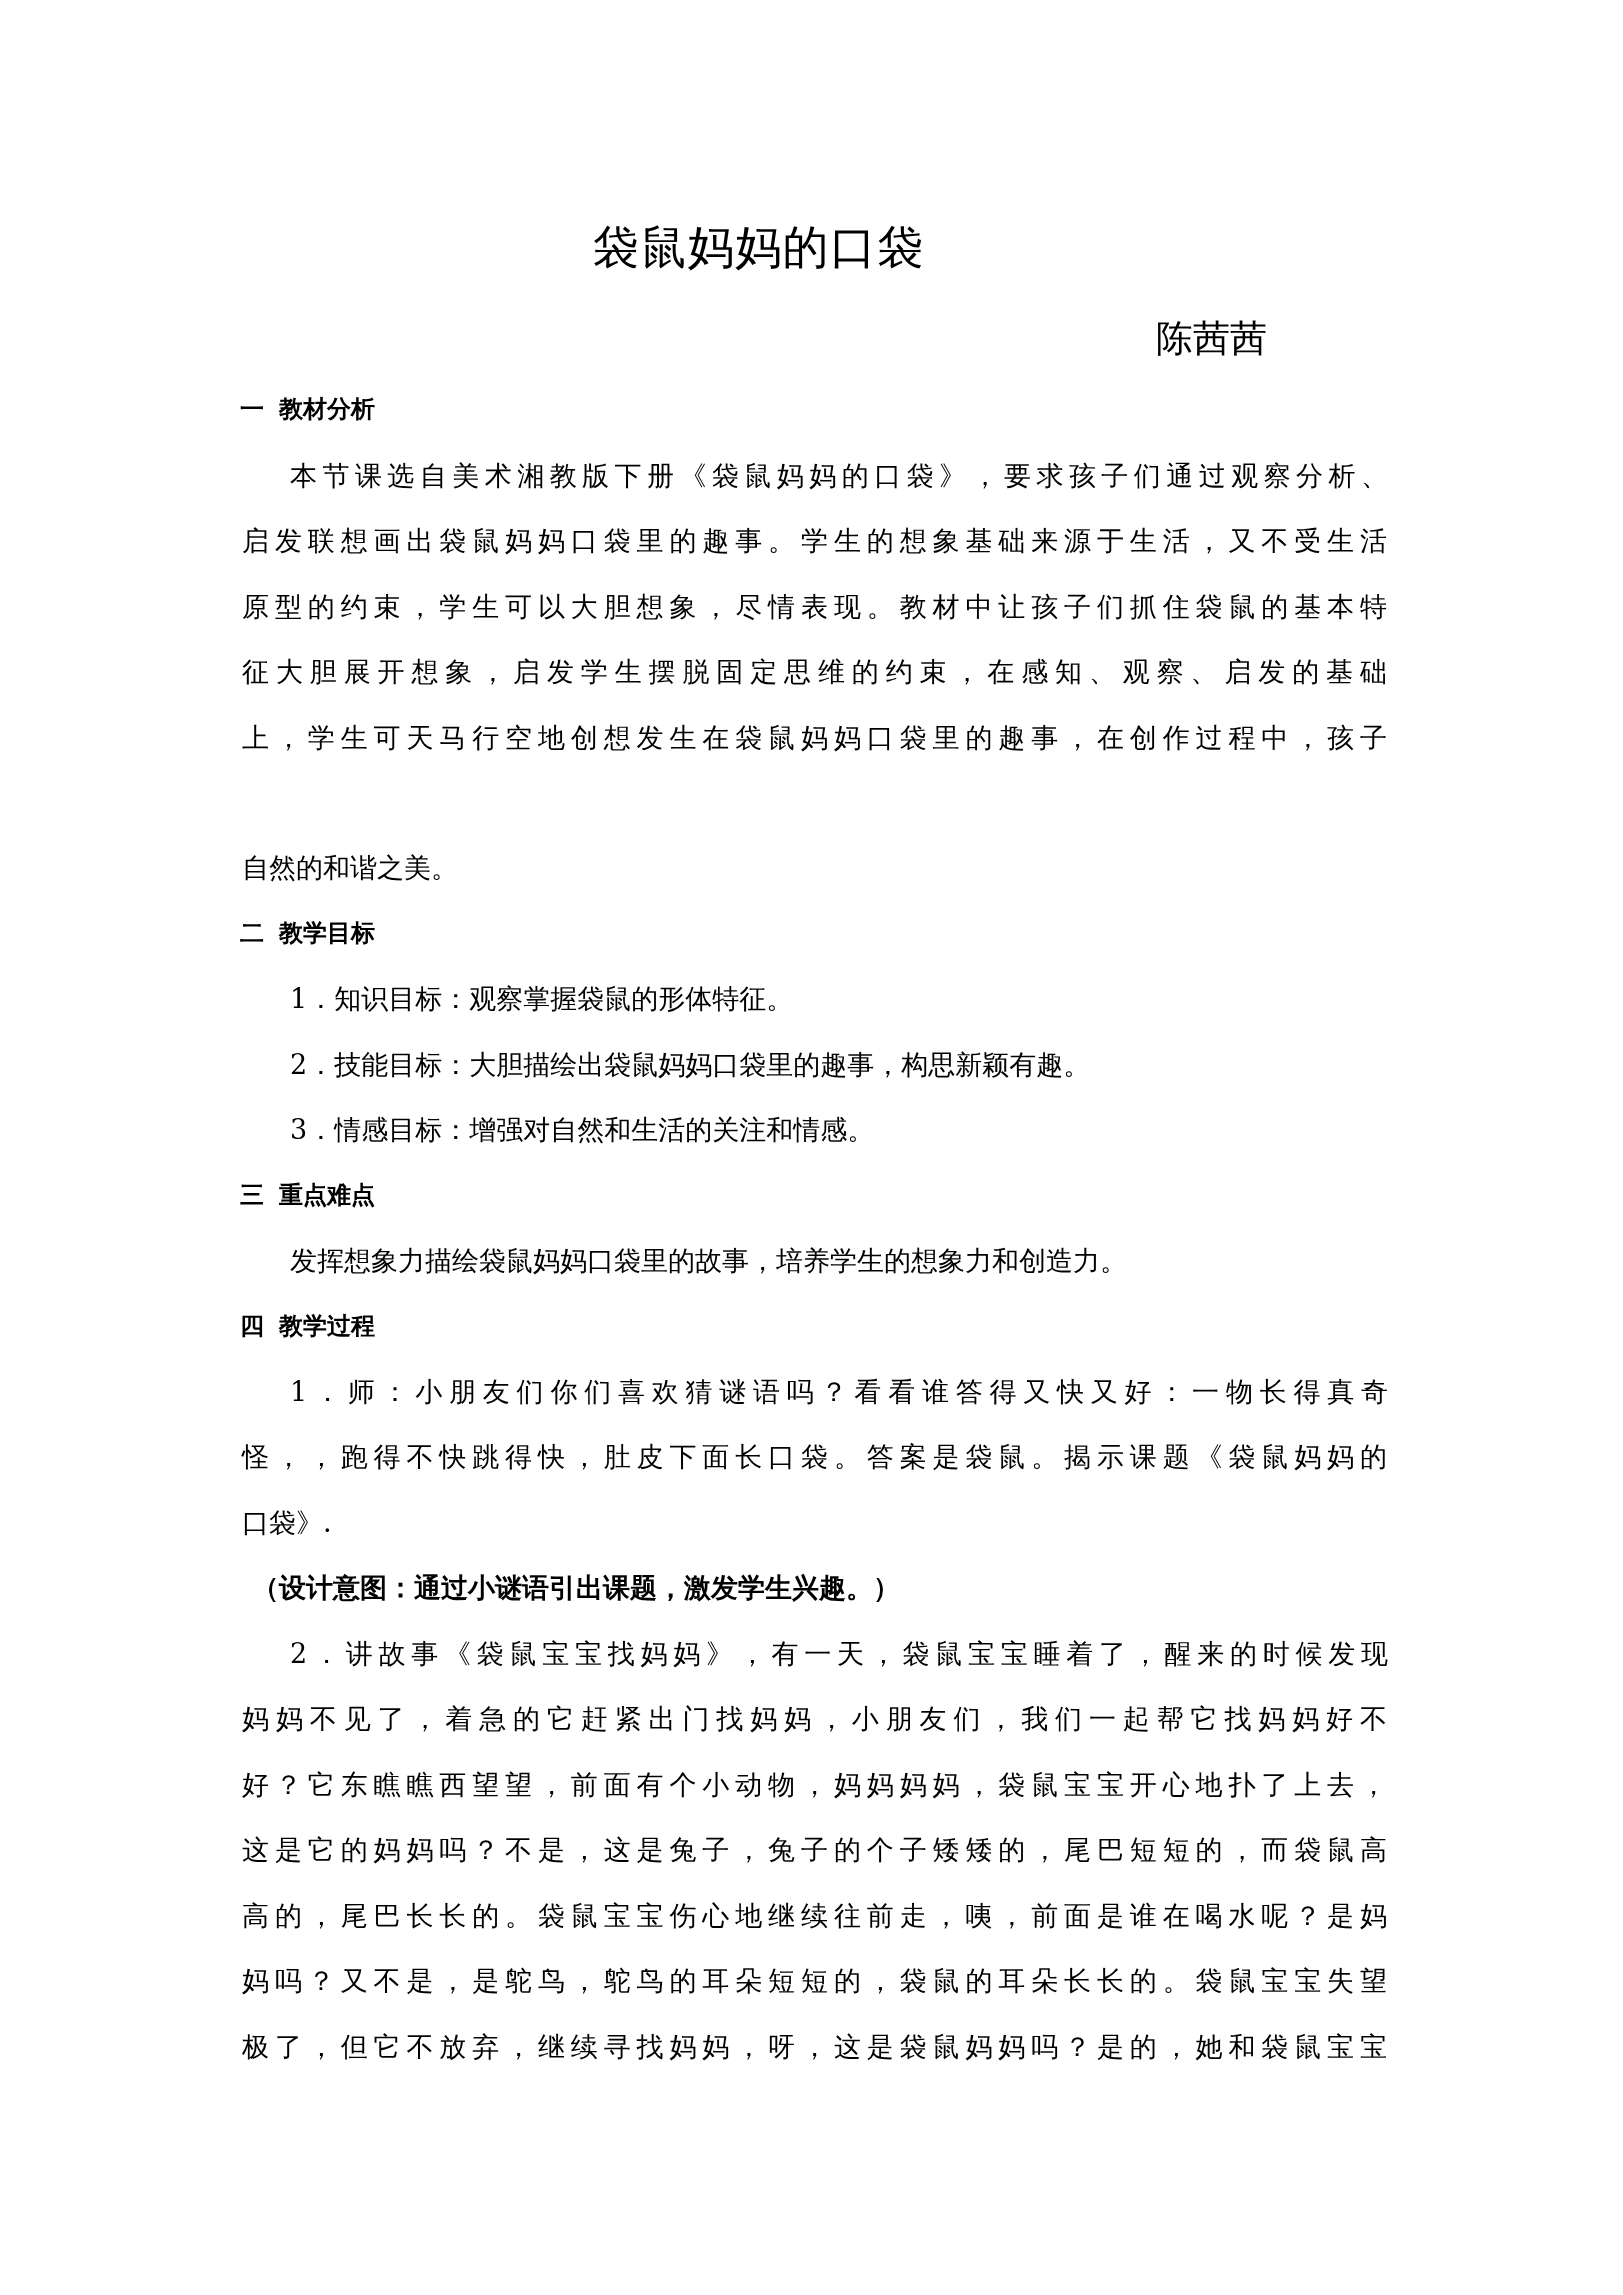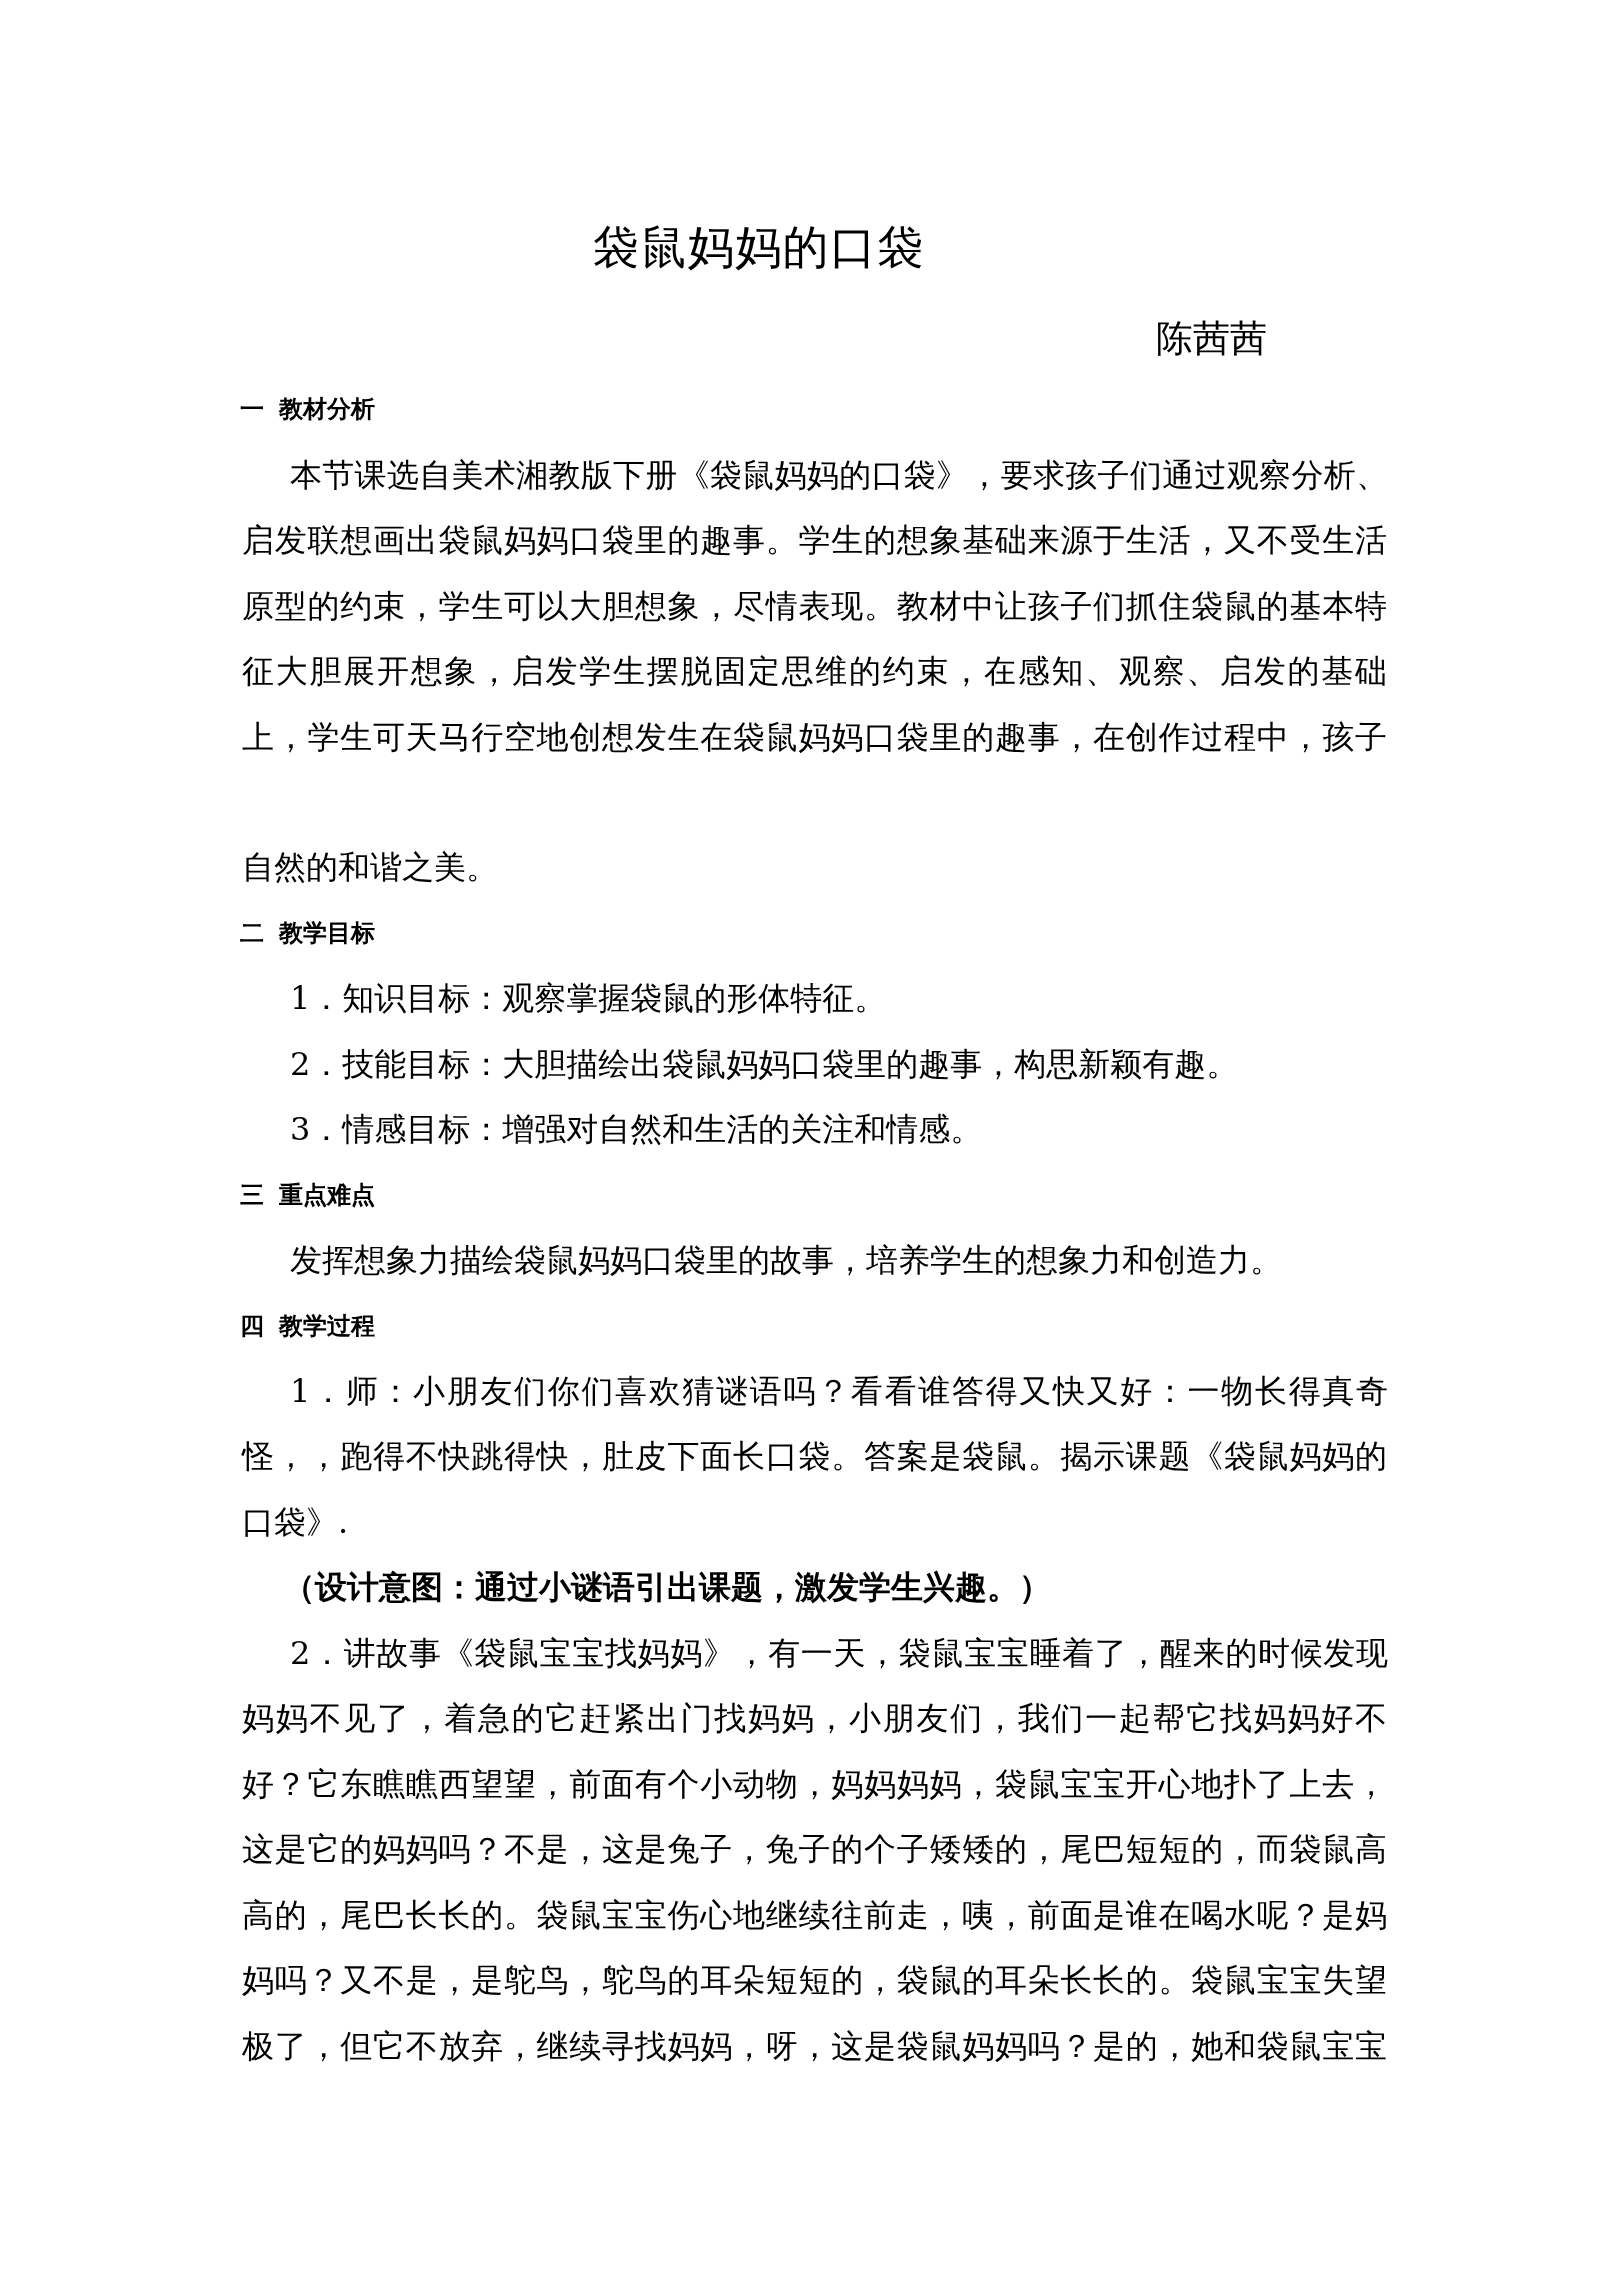--- a/index.html
+++ b/index.html
@@ -36,21 +36,21 @@
       left: 1156px;
       top: 315px;
       font-size: 37px;
       line-height: 48px;
       white-space: nowrap;
     }
     .line {
       position: absolute;
       left: 242px;
       width: 1145px;
-      font-size: 32px;
+      font-size: 27px;
       line-height: 41px;
       white-space: nowrap;
       overflow: visible;
       text-align: justify;
       text-align-last: justify;
     }
     .line.last {
       text-align-last: left;
     }
     .line.indent {
@@ -63,21 +63,20 @@
       font-family: "DejaVu Sans", "Liberation Sans", sans-serif;
       font-weight: bold;
       font-size: 24px;
       line-height: 41px;
       white-space: nowrap;
     }
     .heading .num { margin-right: 15px; }
     .bold {
       font-family: "DejaVu Sans", "Liberation Sans", sans-serif;
       font-weight: bold;
-      margin-left: 31px;
     }
   </style>
 </head>
 <body>
 
 <div class="page">
 
   <div class="title">袋鼠妈妈的口袋</div>
   <div class="author">陈茜茜</div>
 

